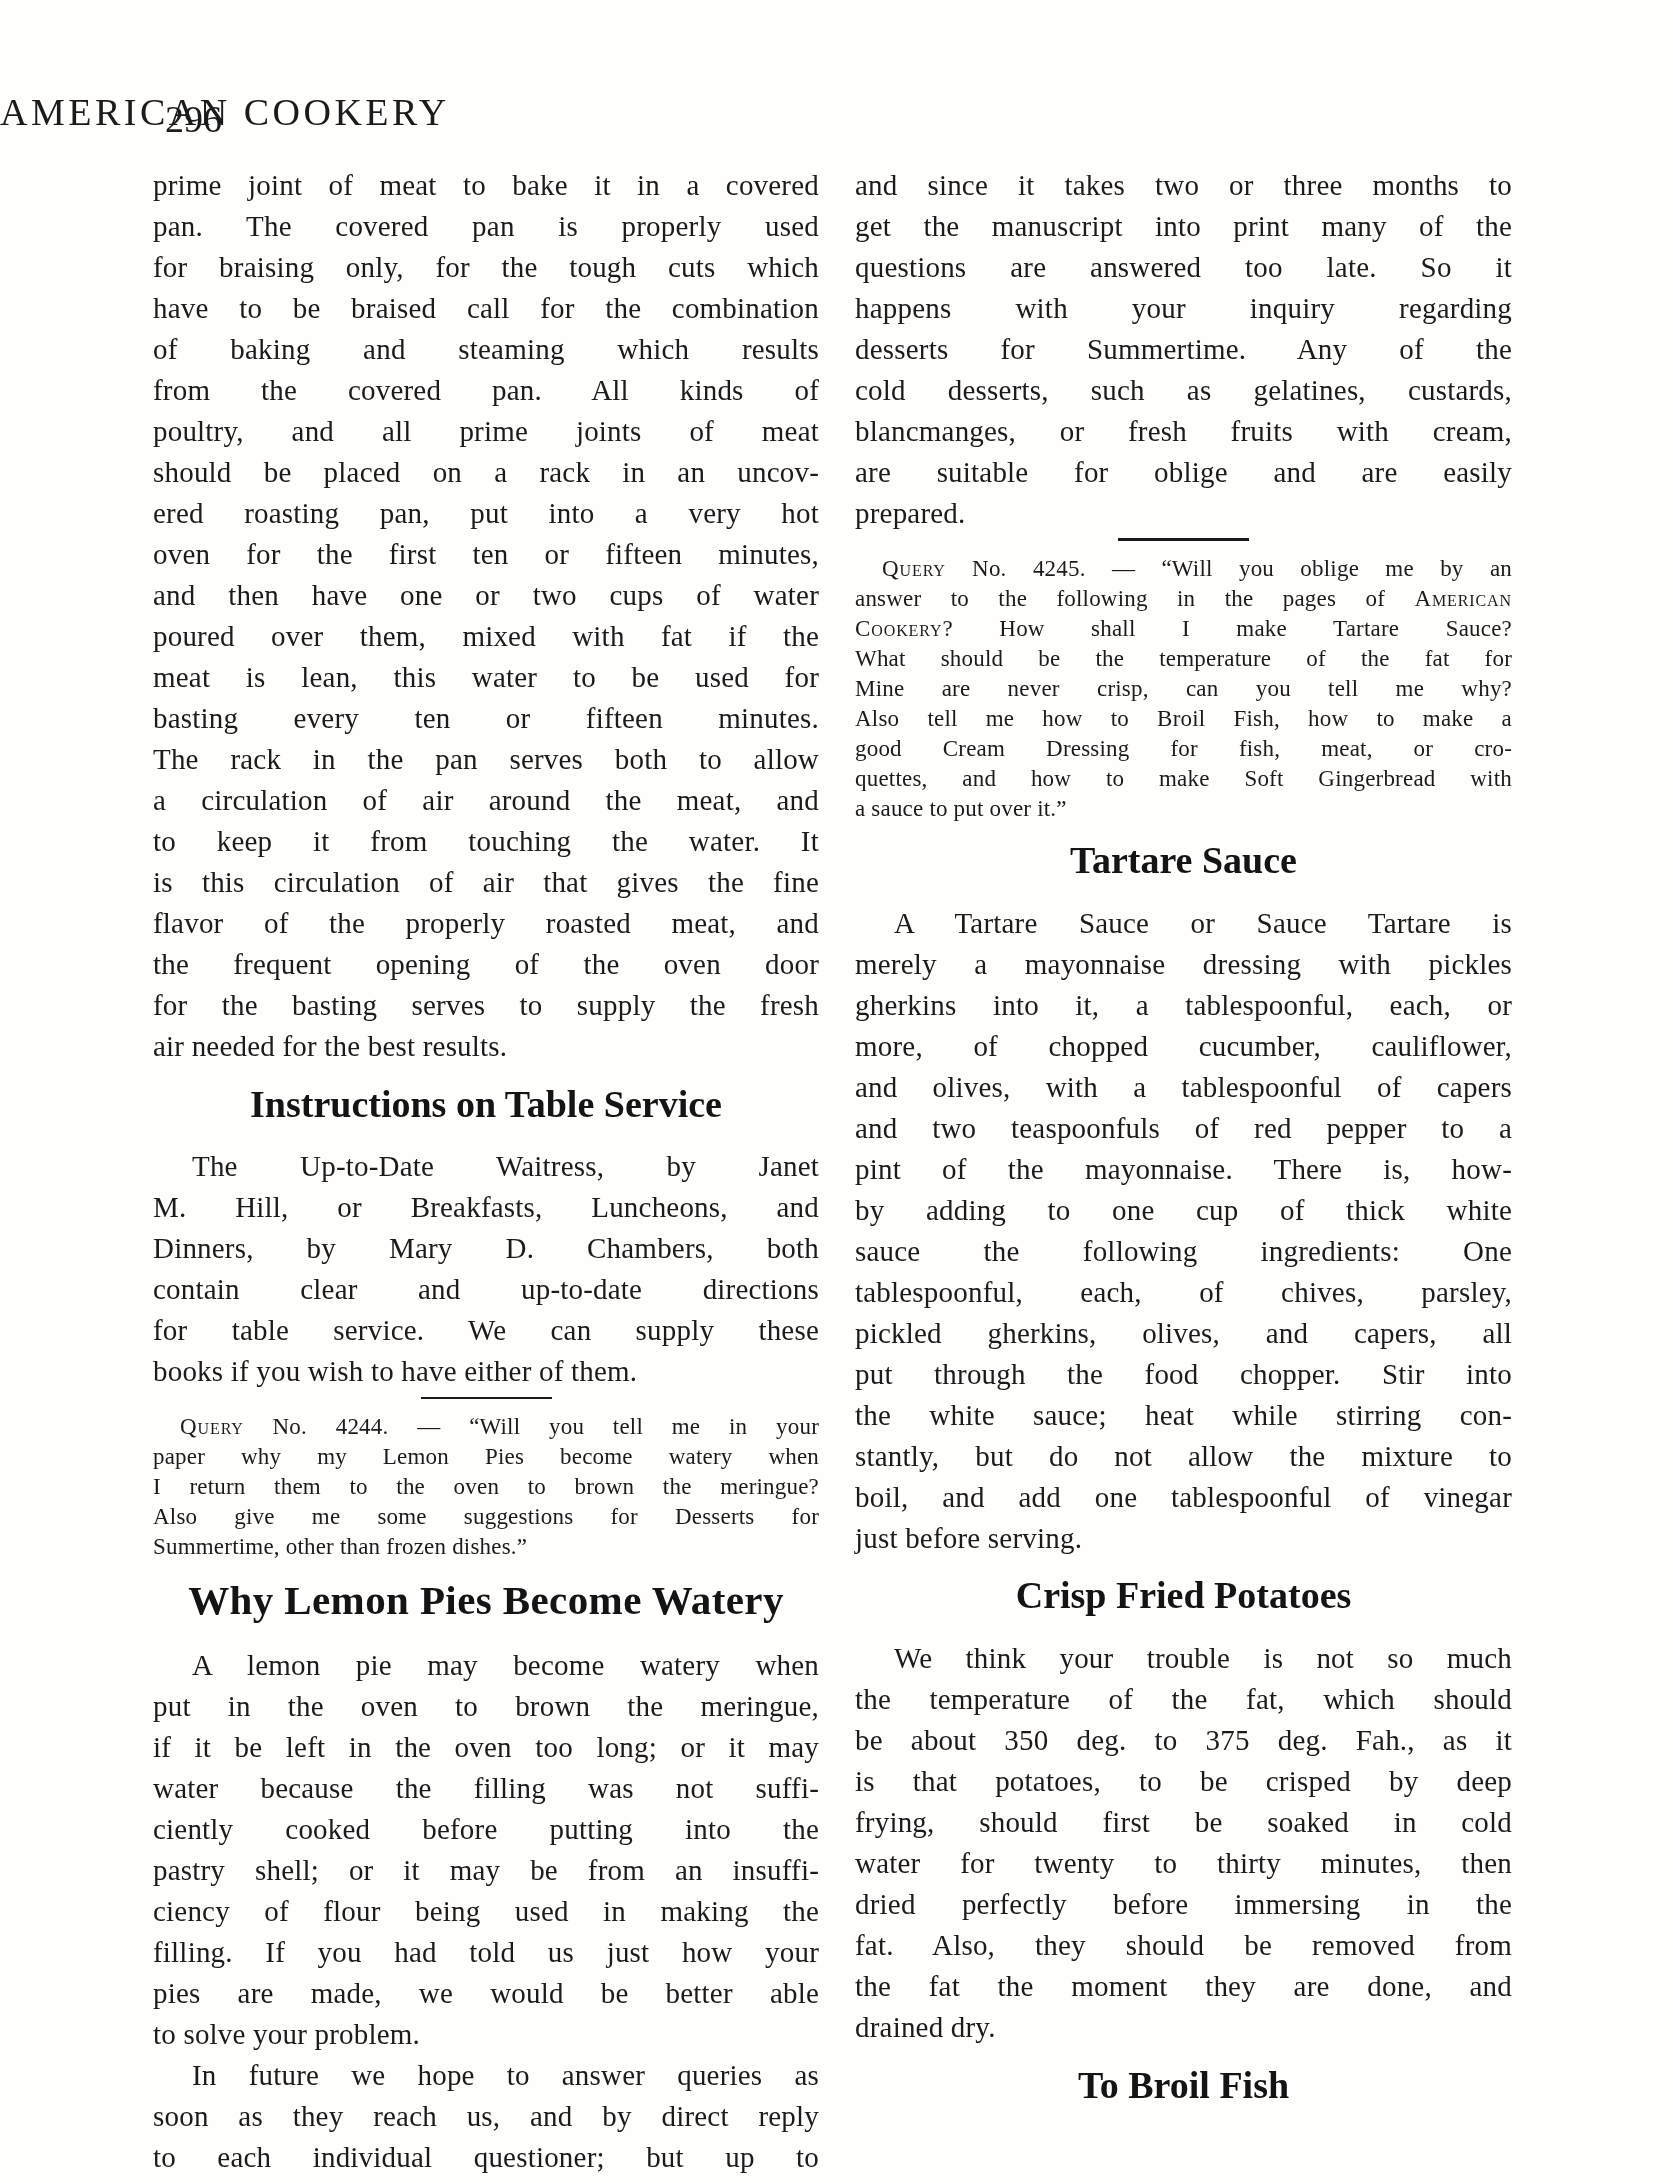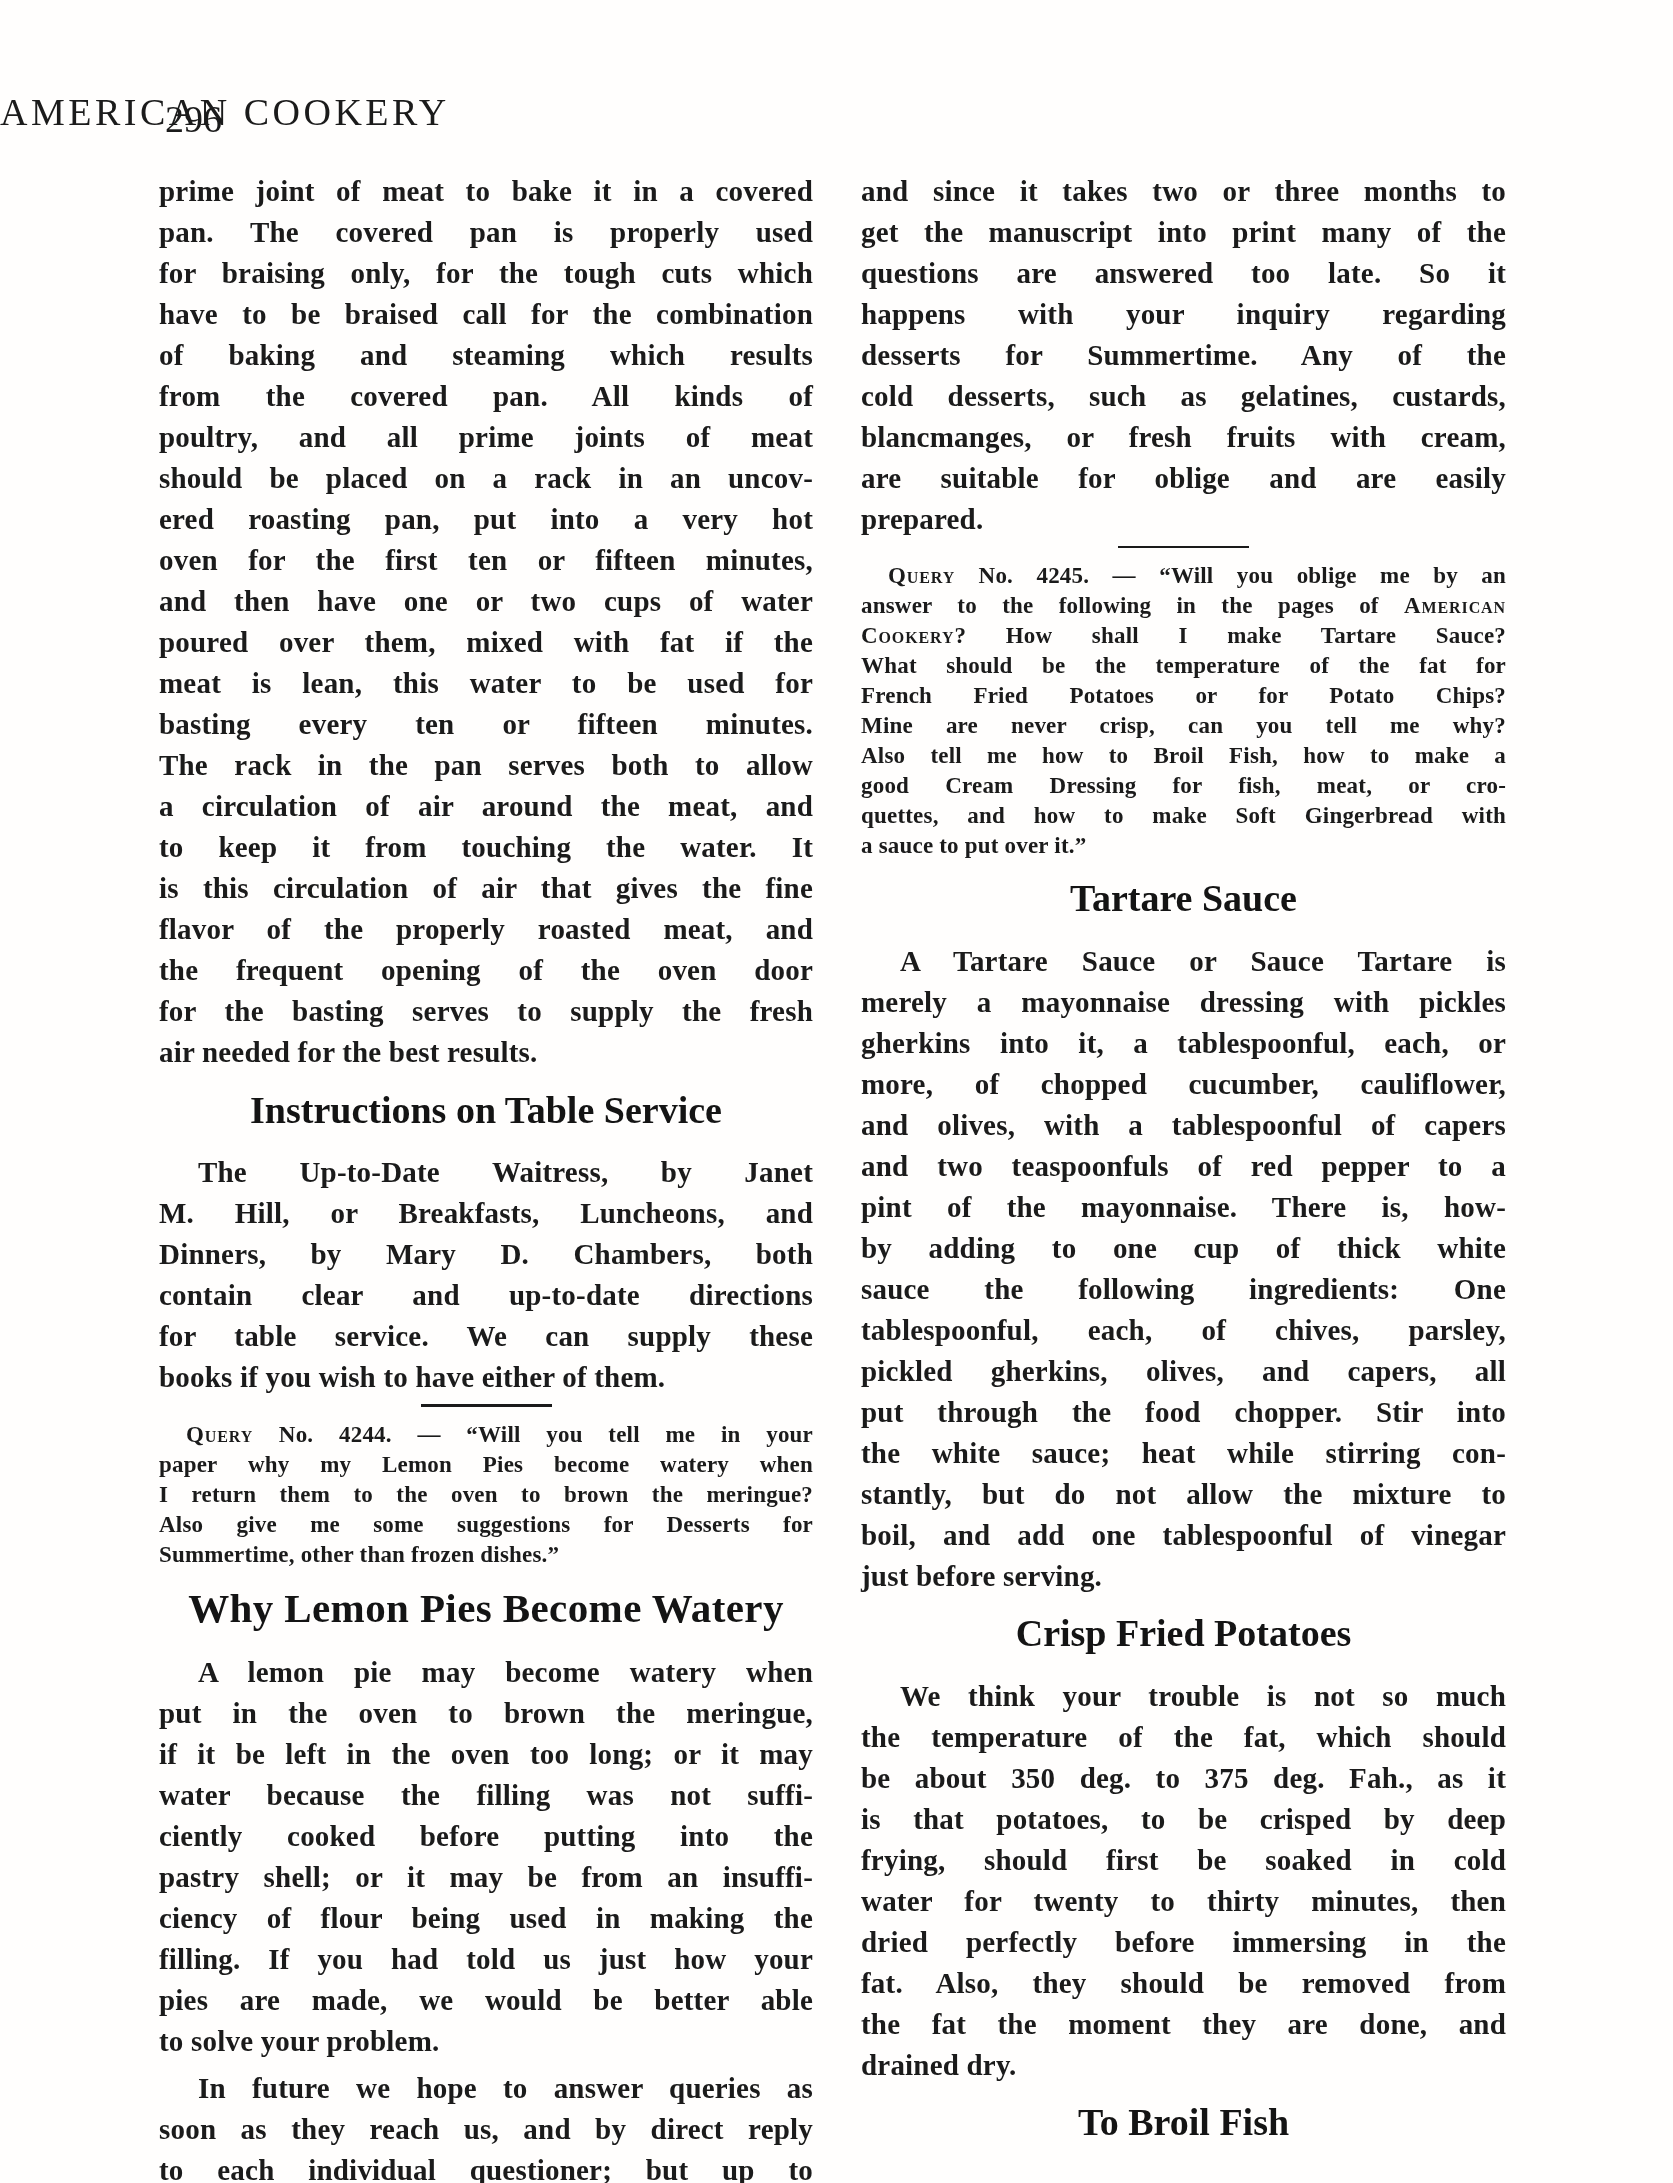--- a/index.html
+++ b/index.html
@@ -16,21 +16,21 @@
     font-size:38px; line-height:1;
   }
   .page-title {
     position:absolute; left:0; right:0; top:93px;
     font-size:38px; line-height:1; letter-spacing:3.5px;
   }
   .col { position:absolute; top:165px; }
   .col-left  { left:153px;  width:666px; }
   .col-right { left:855px; width:657px; }
 
-  .para { margin:6px;font-weight:bold; }
+  .para { margin:0; }
   .line {
     font-size:29px; line-height:41px;
     text-align:justify; text-align-last:justify;
     letter-spacing:0.2px;
   }
   .line.last { text-align-last:left; }
   .line.indent { text-indent:39px; }
 
   .query { margin-top:13px; }
   .query .line { font-size:23px; line-height:30px; }
@@ -128,21 +128,20 @@
         <div class="line">blancmanges, or fresh fruits with cream,</div>
         <div class="line">are suitable for oblige and are easily</div>
         <div class="line last">prepared.</div>
       </div>
       <div class="rule-wrap"><div class="rule"></div></div>
       <div class="para query">
         <div class="line indent"><span class="sc">Query</span><span> No. 4245. — “Will you oblige me by an</span></div>
         <div class="line"><span>answer to the following in the pages of </span><span class="sc">American</span></div>
         <div class="line"><span class="sc">Cookery</span><span>?   How shall I make Tartare Sauce?</span></div>
         <div class="line">What should be the temperature of the fat for</div>
-        <div class="line">French Fried Potatoes or for Potato Chips?</div>
         <div class="line">Mine are never crisp, can you tell me why?</div>
         <div class="line">Also tell me how to Broil Fish, how to make a</div>
         <div class="line">good Cream Dressing for fish, meat, or cro-</div>
         <div class="line">quettes, and how to make Soft Gingerbread with</div>
         <div class="line last">a sauce to put over it.”</div>
       </div>
       <div class="heading">Tartare Sauce</div>
       <div class="para">
         <div class="line indent">A Tartare Sauce or Sauce Tartare is</div>
         <div class="line">merely a mayonnaise dressing with pickles</div>

